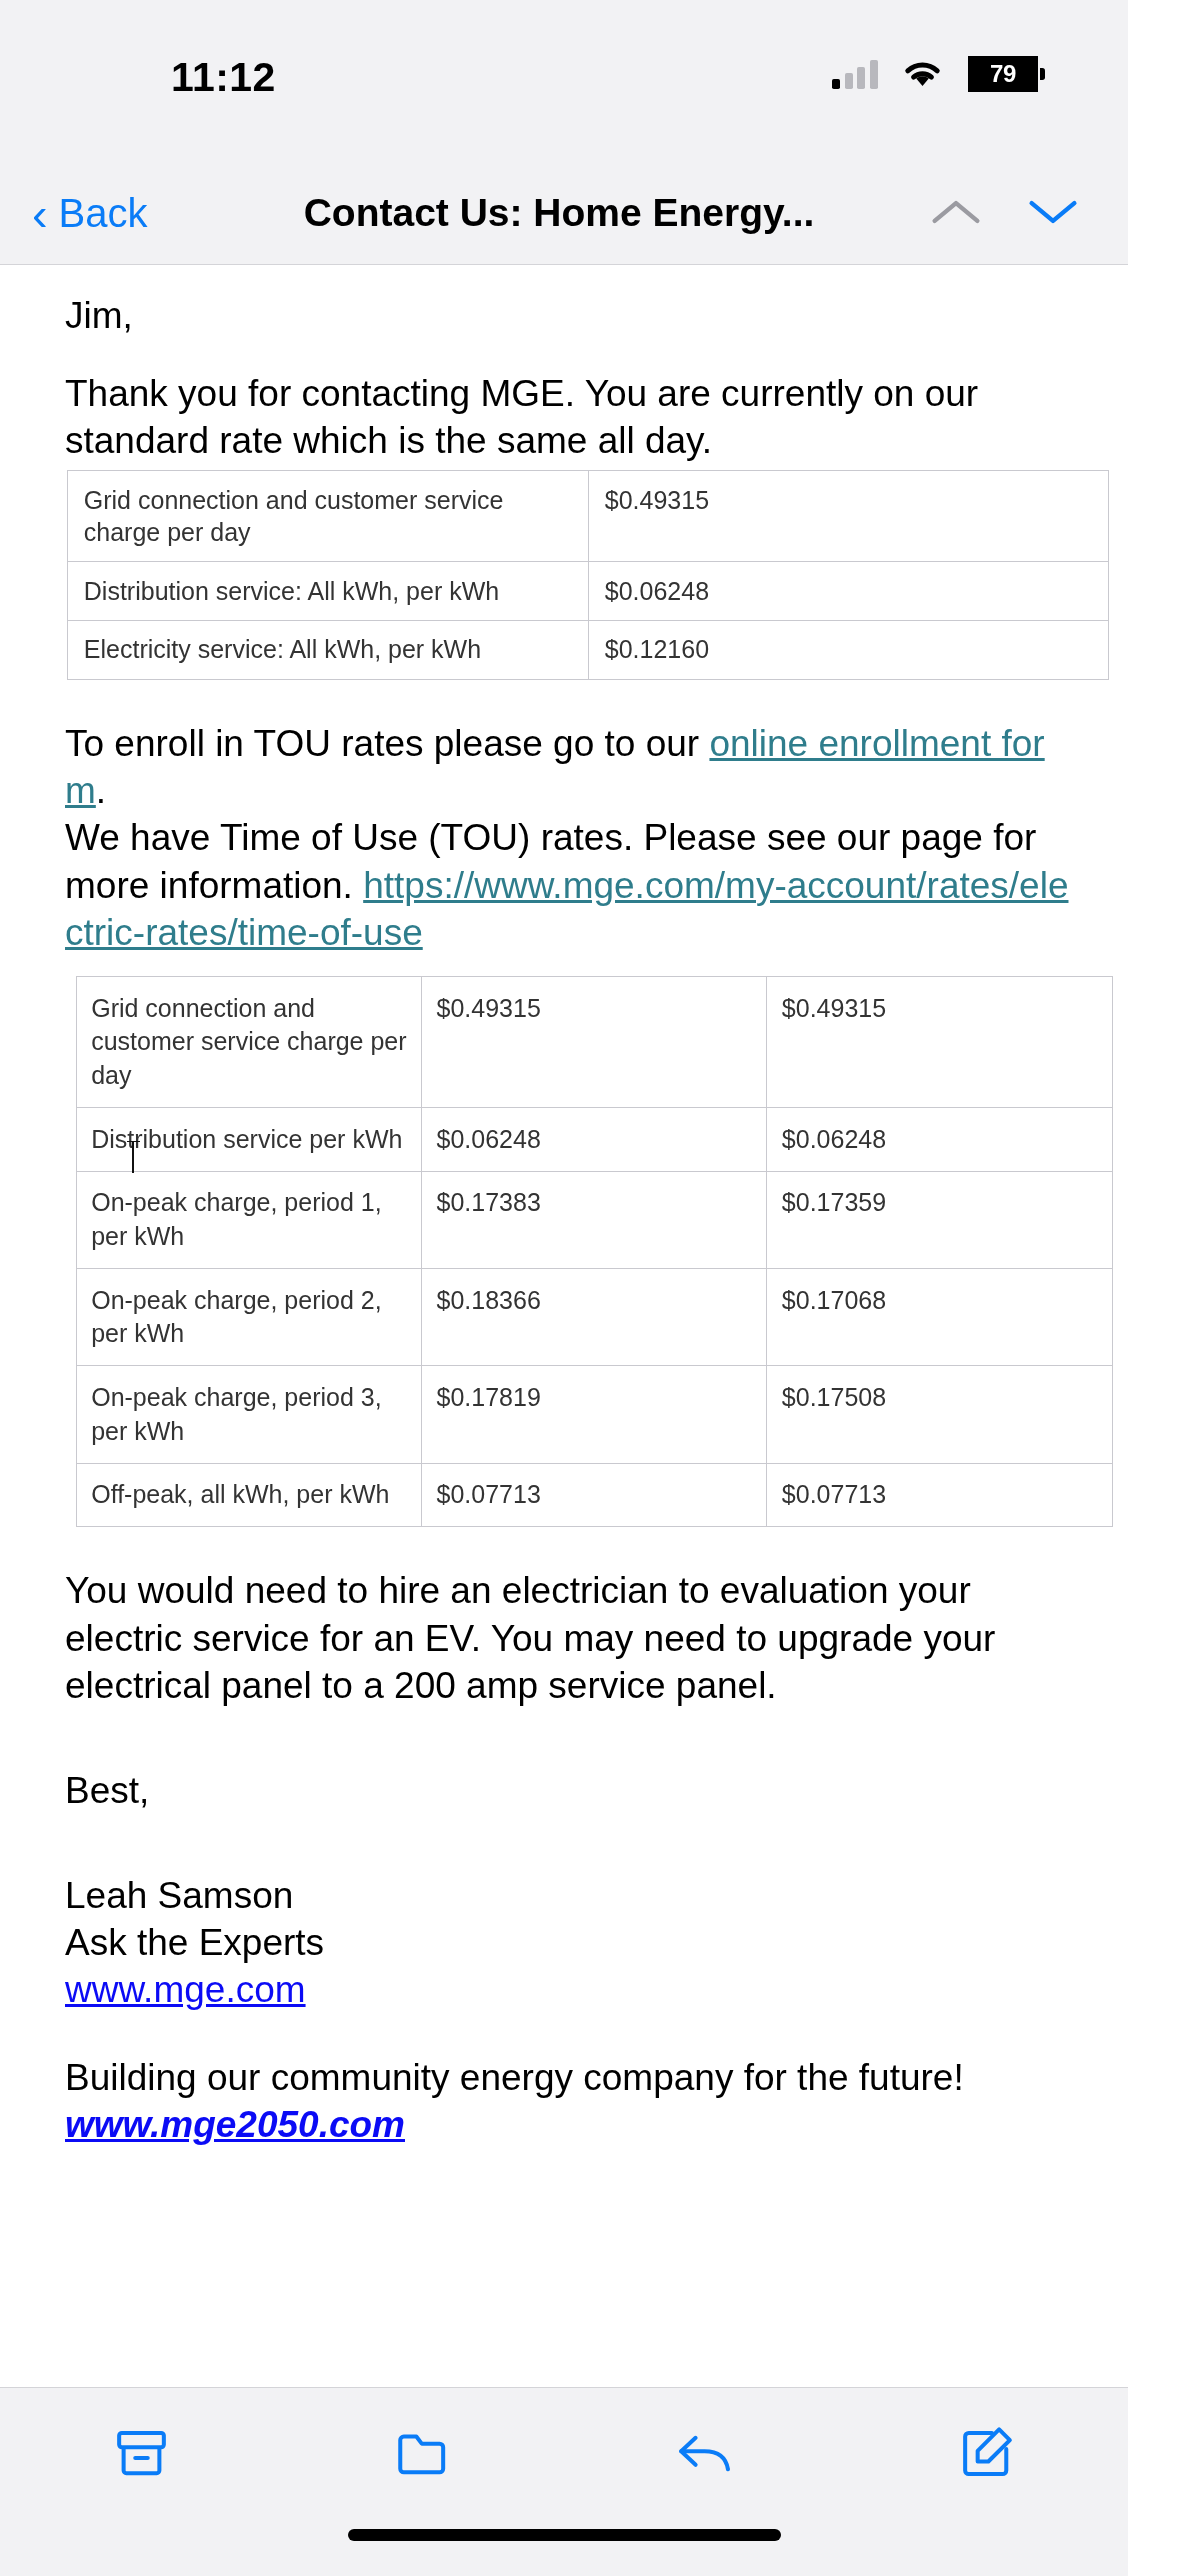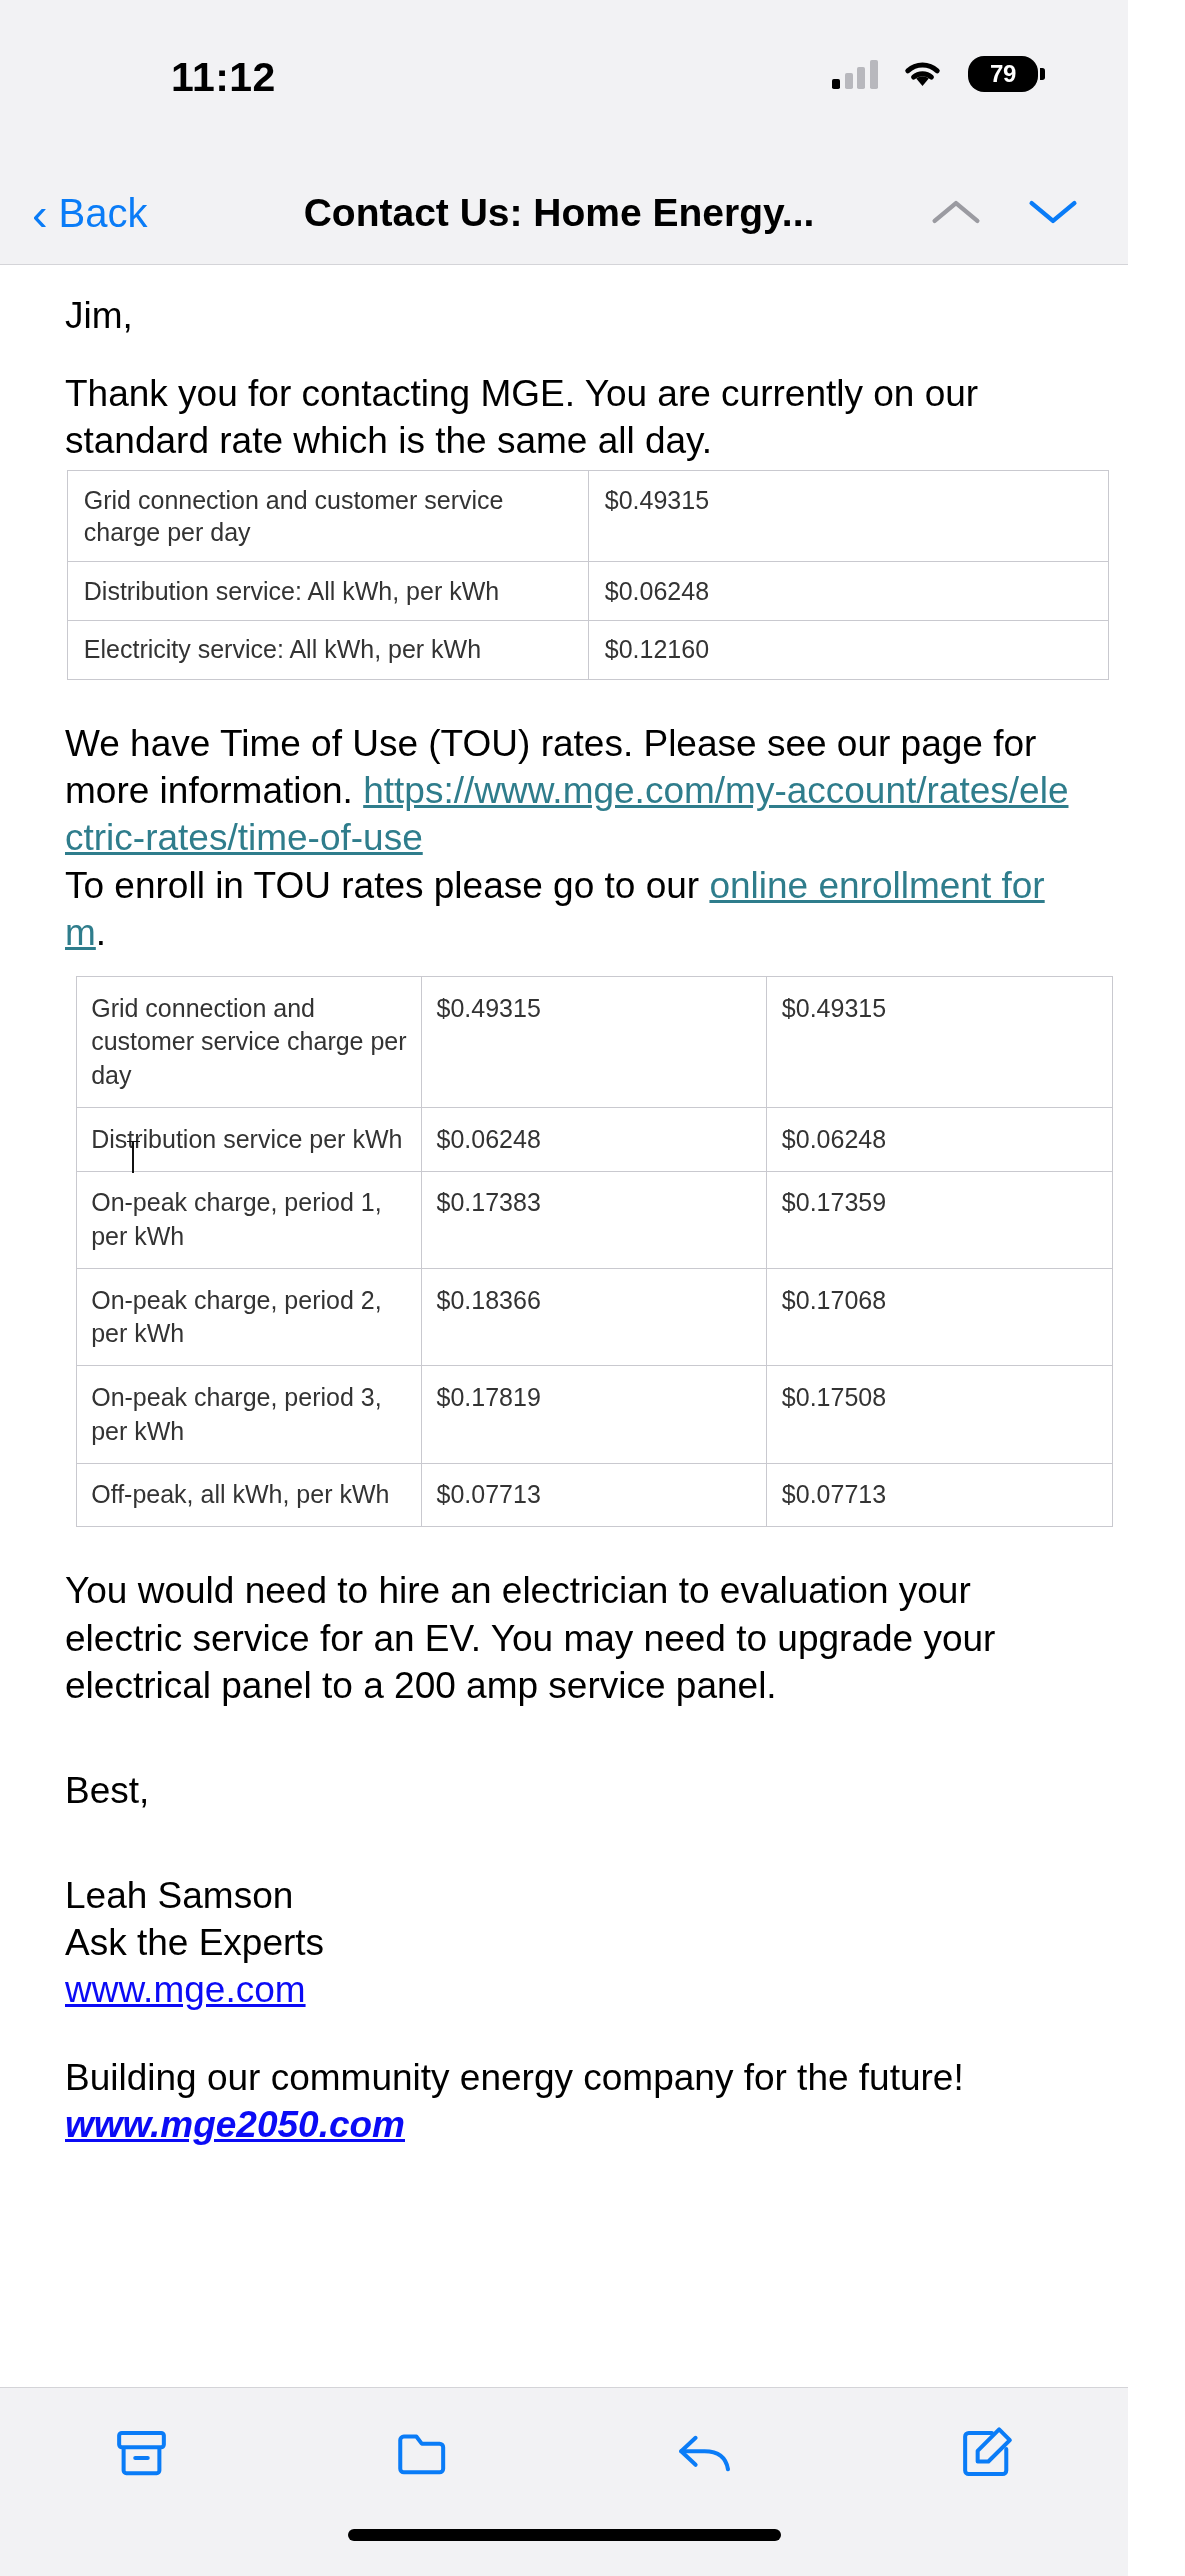--- a/index.html
+++ b/index.html
@@ -48,21 +48,21 @@
     display: block; width: 8px; background: #000; border-radius: 1.8px;
   }
   .signal i:nth-child(1) { height: 10px; background:#000; }
   .signal i:nth-child(2) { height: 16px; background:#b8b8bd; }
   .signal i:nth-child(3) { height: 22.5px; background:#b8b8bd; }
   .signal i:nth-child(4) { height: 29px; background:#b8b8bd; }
   .wifi svg { display:block; }
   .battery {
     width: 70px; height: 36px;
     background: #000;
-    border-radius: 16px;
+    border-radius: 0;
     position: relative;
     display:flex; align-items:center; justify-content:center;
   }
   .battery span {
     color:#fff; font-size: 24px; font-weight: 600; letter-spacing: -0.4px;
   }
   .battery::after {
     content:""; position:absolute; right:-7.2px; top: 11.7px;
     width: 5.4px; height: 12.6px; background:#000; border-radius: 0 2.7px 2.7px 0;
   }
@@ -298,24 +298,24 @@
       <tr>
         <td class="label">Electricity service: All kWh, per kWh</td>
         <td>$0.12160</td>
       </tr>
     </tbody>
       </table>
 
     <div class="spacer-lg"></div>
 
     <p class="para tight">
-      <span>We have Time of Use (TOU) rates. Please see our page for more information. </span><a class="link" href="#">https://www.mge.com/my-account/rates/electric-rates/time-of-use</a>
+      <span>To enroll in TOU rates please go to our </span><a class="link" href="#">online enrollment form</a><span>.</span>
     </p>
     <p class="para tight">
-      <span>To enroll in TOU rates please go to our </span><a class="link" href="#">online enrollment form</a><span>.</span>
+      <span>We have Time of Use (TOU) rates. Please see our page for more information. </span><a class="link" href="#">https://www.mge.com/my-account/rates/electric-rates/time-of-use</a>
     </p>
 
     <table class="tou-table">
       <tbody>
       <tr>
         <td>Grid connection and customer service charge per day</td>
         <td>$0.49315</td>
         <td>$0.49315</td>
       </tr>
       <tr>

